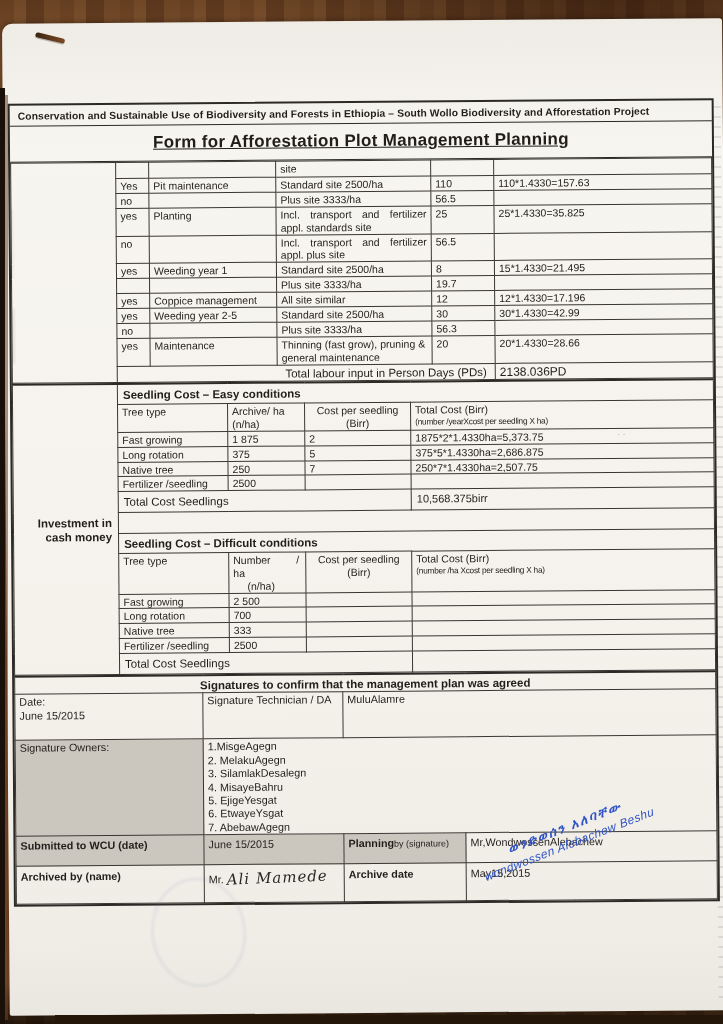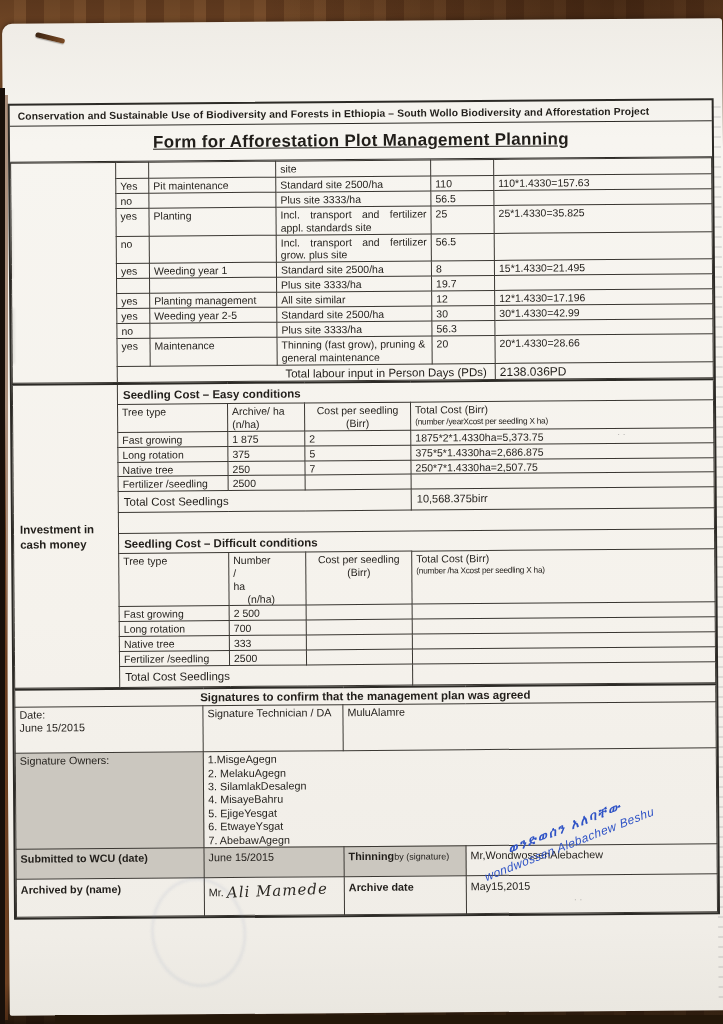--- a/index.html
+++ b/index.html
@@ -41,33 +41,33 @@
   }
   .title-band{ border-bottom:1.5px solid #2c2a26; padding:7px 0 8px; text-align:center; }
   .title{ font-size:17px; font-weight:bold; text-decoration:underline; letter-spacing:.3px; }
 
   table{ border-collapse:collapse; width:100%; table-layout:fixed; }
   td,th{ border:1px solid #3a3732; font-size:10.5px; padding:1px 4px 0;
         vertical-align:top; text-align:left; font-weight:normal; line-height:1.22; }
   .t-upper td{ height:15px; }
   .t-upper .r-site td{ height:16px; }
   .leftcol{ vertical-align:middle; }
-  .invest{ font-weight:bold; font-size:11.5px; line-height:1.25; padding:2px; }
+  .invest{ font-weight:bold; font-size:11.5px; line-height:1.25; padding:2px;text-align:right; }
   .tot-label{ text-align:right; font-size:11.5px; padding-right:8px; height:18px; vertical-align:middle; }
   .tot-value{ font-size:12px; vertical-align:middle; }
 
   .t-seed{ border-top:2px solid #2c2a26; }
   .sec-title{ font-weight:bold; font-size:11.5px; padding:3px 5px 2px; }
   .pre{ white-space:pre-line; }
   .ctr{ text-align:center; }
   .hdr-sub{ font-size:8.3px; letter-spacing:-.25px; white-space:nowrap; overflow:hidden; }
   .seed-total-lbl{ font-size:11.5px; padding:3px 5px; }
   .seed-total-val{ font-size:11px; padding:3px 5px; }
   .spacer td{ height:21px; }
-  .num-split{ display:flex; justify-content:space-between; padding-right:2px;flex-direction:column; }
+  .num-split{ display:flex; justify-content:space-between; padding-right:2px; }
 
   .t-sign{ border-top:2px solid #2c2a26; }
   .banner{ text-align:center; font-weight:bold; font-size:11.5px; height:18px; vertical-align:middle; }
   .r-date td{ height:46px; }
   .shade{ background:#cbc7bf; }
   .b{ font-weight:bold; }
   .small-lbl{ font-size:9px; }
   .owners div{ line-height:13.4px; }
   .r-submitted td{ height:30px; padding-top:3px; }
   .r-archived td{ height:38px; padding-top:4px; }
@@ -141,41 +141,41 @@
       <tr>
         <td>yes</td>
         <td>Planting</td>
         <td style="text-align:justify">Incl. transport and fertilizer appl. standards site</td>
         <td>25</td>
         <td>25*1.4330=35.825</td>
       </tr>
       <tr>
         <td>no</td>
         <td></td>
-        <td style="text-align:justify">Incl. transport and fertilizer grow. plus site</td>
+        <td style="text-align:justify">Incl. transport and fertilizer appl. plus site</td>
         <td>56.5</td>
         <td></td>
       </tr>
       <tr>
         <td>yes</td>
         <td>Weeding year 1</td>
         <td>Standard site 2500/ha</td>
         <td>8</td>
         <td>15*1.4330=21.495</td>
       </tr>
       <tr>
         <td></td>
         <td></td>
         <td>Plus site 3333/ha</td>
         <td>19.7</td>
         <td></td>
       </tr>
       <tr>
         <td>yes</td>
-        <td>Planting management</td>
+        <td>Coppice management</td>
         <td>All site similar</td>
         <td>12</td>
         <td>12*1.4330=17.196</td>
       </tr>
       <tr>
         <td>yes</td>
         <td>Weeding year 2-5</td>
         <td>Standard site 2500/ha</td>
         <td>30</td>
         <td>30*1.4330=42.99</td>
@@ -337,21 +337,21 @@
           <div>4. MisayeBahru</div>
           <div>5. EjigeYesgat</div>
           <div>6. EtwayeYsgat</div>
           <div>7. AbebawAgegn</div>
         </td>
       </tr>
       <tr class="r-submitted">
         <td class="shade b lbl11">Submitted to WCU (date)</td>
         <td class="shade lbl11">June 15/2015</td>
         <td class="shade">
-          <span class="b lbl11">Thinning</span><span class="small-lbl">by (signature)</span>
+          <span class="b lbl11">Planning</span><span class="small-lbl">by (signature)</span>
         </td>
         <td class="lbl11">Mr,WondwossenAlebachew</td>
       </tr>
       <tr class="r-archived">
         <td class="b lbl11">Archived by (name)</td>
         <td>
           <span class="lbl11">Mr.</span>
           <span class="script">Ali Mamede</span>
         </td>
         <td class="b lbl11">Archive date</td>

